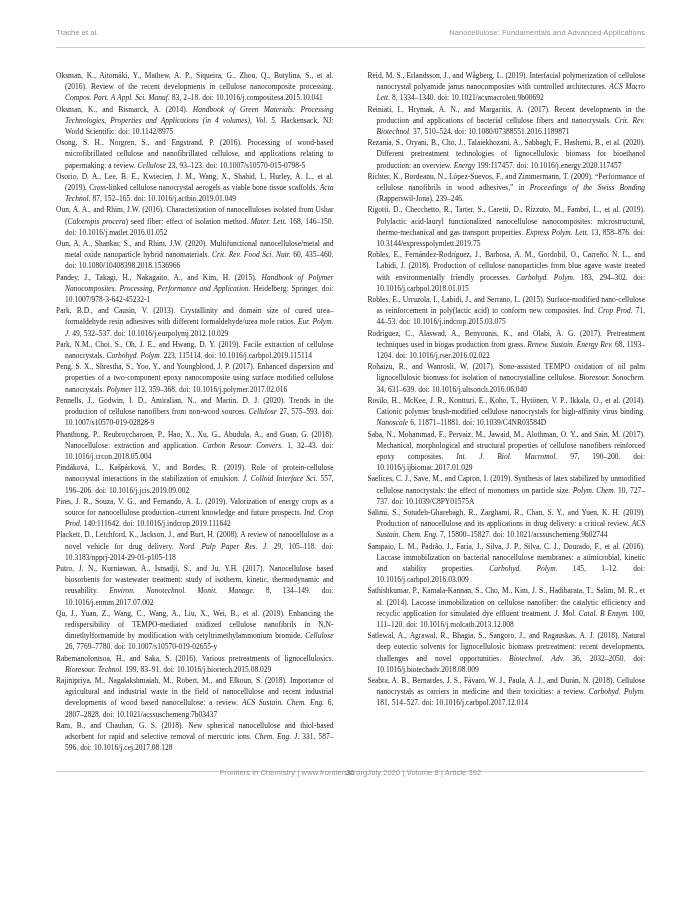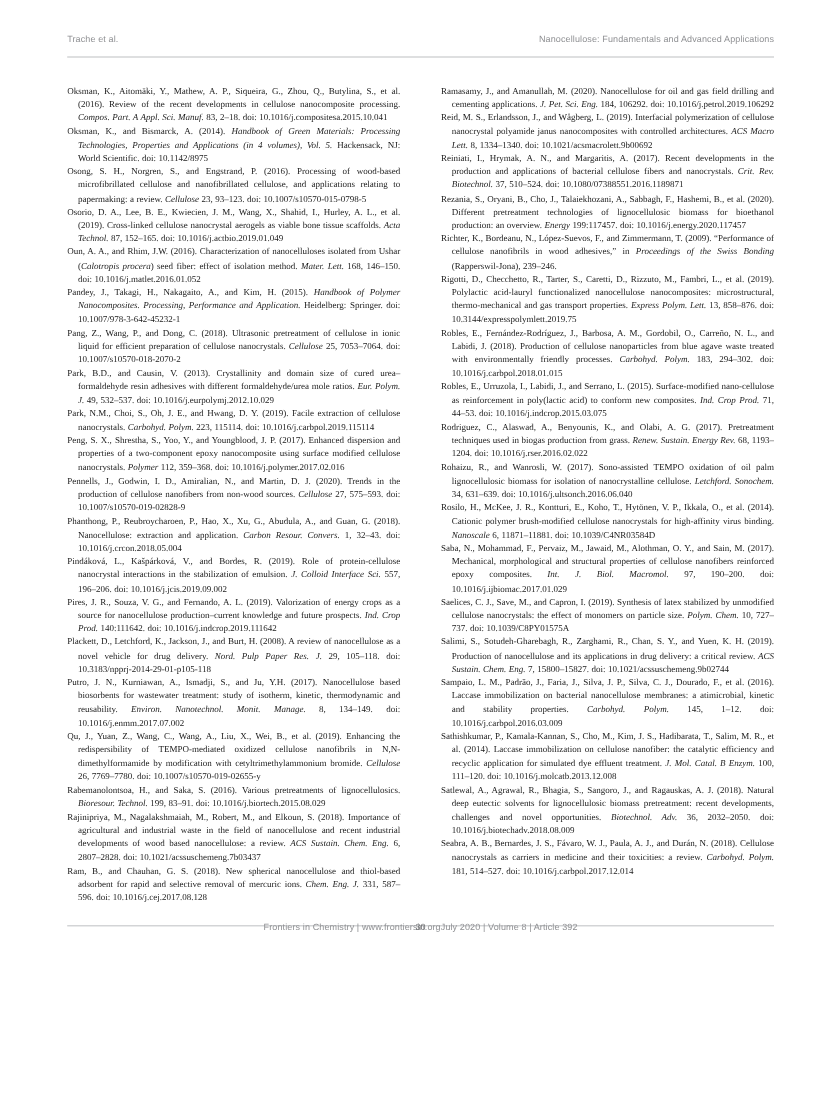--- a/index.html
+++ b/index.html
@@ -62,47 +62,46 @@
   </div>
   <div class="head-rule"></div>
 
   <div class="columns">
     <div class="col">
         <p class="ref"><span>Oksman, K., Aitomäki, Y., Mathew, A. P., Siqueira, G., Zhou, Q., Butylina, S., et al. (2016). Review of the recent developments in cellulose nanocomposite processing. </span><i>Compos. Part. A Appl. Sci. Manuf.</i><span> 83, 2–18. doi: 10.1016/j.compositesa.2015.10.041</span></p>
         <p class="ref"><span>Oksman, K., and Bismarck, A. (2014). </span><i>Handbook of Green Materials: Processing Technologies, Properties and Applications (in 4 volumes), Vol. 5.</i><span> Hackensack, NJ: World Scientific. doi: 10.1142/8975</span></p>
         <p class="ref"><span>Osong, S. H., Norgren, S., and Engstrand, P. (2016). Processing of wood-based microfibrillated cellulose and nanofibrillated cellulose, and applications relating to papermaking: a review. </span><i>Cellulose</i><span> 23, 93–123. doi: 10.1007/s10570-015-0798-5</span></p>
         <p class="ref"><span>Osorio, D. A., Lee, B. E., Kwiecien, J. M., Wang, X., Shahid, I., Hurley, A. L., et al. (2019). Cross-linked cellulose nanocrystal aerogels as viable bone tissue scaffolds. </span><i>Acta Technol.</i><span> 87, 152–165. doi: 10.1016/j.actbio.2019.01.049</span></p>
         <p class="ref"><span>Oun, A. A., and Rhim, J.W. (2016). Characterization of nanocelluloses isolated from Ushar (</span><i>Calotropis procera</i><span>) seed fiber: effect of isolation method. </span><i>Mater. Lett.</i><span> 168, 146–150. doi: 10.1016/j.matlet.2016.01.052</span></p>
+        <p class="ref"><span>Oun, A. A., Shankar, S., and Rhim, J.W. (2020). Multifunctional nanocellulose/metal and metal oxide nanoparticle hybrid nanomaterials. </span><i>Crit. Rev. Food Sci. Nutr.</i><span> 60, 435–460. doi: 10.1080/10408398.2018.1536966</span></p>
         <p class="ref"><span>Pandey, J., Takagi, H., Nakagaito, A., and Kim, H. (2015). </span><i>Handbook of Polymer Nanocomposites. Processing, Performance and Application.</i><span> Heidelberg: Springer. doi: 10.1007/978-3-642-45232-1</span></p>
-        <p class="ref"><span>Pang, Z., Wang, P., and Dong, C. (2018). Ultrasonic pretreatment of cellulose in ionic liquid for efficient preparation of cellulose nanocrystals. </span><i>Cellulose</i><span> 25, 7053–7064. doi: 10.1007/s10570-018-2070-2</span></p>
         <p class="ref"><span>Park, B.D., and Causin, V. (2013). Crystallinity and domain size of cured urea–formaldehyde resin adhesives with different formaldehyde/urea mole ratios. </span><i>Eur. Polym. J.</i><span> 49, 532–537. doi: 10.1016/j.eurpolymj.2012.10.029</span></p>
         <p class="ref"><span>Park, N.M., Choi, S., Oh, J. E., and Hwang, D. Y. (2019). Facile extraction of cellulose nanocrystals. </span><i>Carbohyd. Polym.</i><span> 223, 115114. doi: 10.1016/j.carbpol.2019.115114</span></p>
         <p class="ref"><span>Peng, S. X., Shrestha, S., Yoo, Y., and Youngblood, J. P. (2017). Enhanced dispersion and properties of a two-component epoxy nanocomposite using surface modified cellulose nanocrystals. </span><i>Polymer</i><span> 112, 359–368. doi: 10.1016/j.polymer.2017.02.016</span></p>
         <p class="ref"><span>Pennells, J., Godwin, I. D., Amiralian, N., and Martin, D. J. (2020). Trends in the production of cellulose nanofibers from non-wood sources. </span><i>Cellulose</i><span> 27, 575–593. doi: 10.1007/s10570-019-02828-9</span></p>
         <p class="ref"><span>Phanthong, P., Reubroycharoen, P., Hao, X., Xu, G., Abudula, A., and Guan, G. (2018). Nanocellulose: extraction and application. </span><i>Carbon Resour. Convers.</i><span> 1, 32–43. doi: 10.1016/j.crcon.2018.05.004</span></p>
         <p class="ref"><span>Pindáková, L., Kašpárková, V., and Bordes, R. (2019). Role of protein-cellulose nanocrystal interactions in the stabilization of emulsion. </span><i>J. Colloid Interface Sci.</i><span> 557, 196–206. doi: 10.1016/j.jcis.2019.09.002</span></p>
         <p class="ref"><span>Pires, J. R., Souza, V. G., and Fernando, A. L. (2019). Valorization of energy crops as a source for nanocellulose production–current knowledge and future prospects. </span><i>Ind. Crop Prod.</i><span> 140:111642. doi: 10.1016/j.indcrop.2019.111642</span></p>
         <p class="ref"><span>Plackett, D., Letchford, K., Jackson, J., and Burt, H. (2008). A review of nanocellulose as a novel vehicle for drug delivery. </span><i>Nord. Pulp Paper Res. J.</i><span> 29, 105–118. doi: 10.3183/npprj-2014-29-01-p105-118</span></p>
         <p class="ref"><span>Putro, J. N., Kurniawan, A., Ismadji, S., and Ju, Y.H. (2017). Nanocellulose based biosorbents for wastewater treatment: study of isotherm, kinetic, thermodynamic and reusability. </span><i>Environ. Nanotechnol. Monit. Manage.</i><span> 8, 134–149. doi: 10.1016/j.enmm.2017.07.002</span></p>
         <p class="ref"><span>Qu, J., Yuan, Z., Wang, C., Wang, A., Liu, X., Wei, B., et al. (2019). Enhancing the redispersibility of TEMPO-mediated oxidized cellulose nanofibrils in N,N-dimethylformamide by modification with cetyltrimethylammonium bromide. </span><i>Cellulose</i><span> 26, 7769–7780. doi: 10.1007/s10570-019-02655-y</span></p>
         <p class="ref"><span>Rabemanolontsoa, H., and Saka, S. (2016). Various pretreatments of lignocellulosics. </span><i>Bioresour. Technol.</i><span> 199, 83–91. doi: 10.1016/j.biortech.2015.08.029</span></p>
         <p class="ref"><span>Rajinipriya, M., Nagalakshmaiah, M., Robert, M., and Elkoun, S. (2018). Importance of agricultural and industrial waste in the field of nanocellulose and recent industrial developments of wood based nanocellulose: a review. </span><i>ACS Sustain. Chem. Eng.</i><span> 6, 2807–2828. doi: 10.1021/acssuschemeng.7b03437</span></p>
         <p class="ref"><span>Ram, B., and Chauhan, G. S. (2018). New spherical nanocellulose and thiol-based adsorbent for rapid and selective removal of mercuric ions. </span><i>Chem. Eng. J.</i><span> 331, 587–596. doi: 10.1016/j.cej.2017.08.128</span></p>
       </div>
     <div class="col">
-        <p class="ref"><span>Ramasamy, J., and Amanullah, M. (2020). Nanocellulose for oil and gas field drilling and cementing applications. </span><i>J. Pet. Sci. Eng.</i><span> 184, 106292. doi: 10.1016/j.petrol.2019.106292</span></p>
         <p class="ref"><span>Reid, M. S., Erlandsson, J., and Wågberg, L. (2019). Interfacial polymerization of cellulose nanocrystal polyamide janus nanocomposites with controlled architectures. </span><i>ACS Macro Lett.</i><span> 8, 1334–1340. doi: 10.1021/acsmacrolett.9b00692</span></p>
         <p class="ref"><span>Reiniati, I., Hrymak, A. N., and Margaritis, A. (2017). Recent developments in the production and applications of bacterial cellulose fibers and nanocrystals. </span><i>Crit. Rev. Biotechnol.</i><span> 37, 510–524. doi: 10.1080/07388551.2016.1189871</span></p>
         <p class="ref"><span>Rezania, S., Oryani, B., Cho, J., Talaiekhozani, A., Sabbagh, F., Hashemi, B., et al. (2020). Different pretreatment technologies of lignocellulosic biomass for bioethanol production: an overview. </span><i>Energy</i><span> 199:117457. doi: 10.1016/j.energy.2020.117457</span></p>
         <p class="ref"><span>Richter, K., Bordeanu, N., López-Suevos, F., and Zimmermann, T. (2009). “Performance of cellulose nanofibrils in wood adhesives,” in </span><i>Proceedings of the Swiss Bonding</i><span> (Rapperswil-Jona), 239–246.</span></p>
         <p class="ref"><span>Rigotti, D., Checchetto, R., Tarter, S., Caretti, D., Rizzuto, M., Fambri, L., et al. (2019). Polylactic acid-lauryl functionalized nanocellulose nanocomposites: microstructural, thermo-mechanical and gas transport properties. </span><i>Express Polym. Lett.</i><span> 13, 858–876. doi: 10.3144/expresspolymlett.2019.75</span></p>
         <p class="ref"><span>Robles, E., Fernández-Rodríguez, J., Barbosa, A. M., Gordobil, O., Carreño, N. L., and Labidi, J. (2018). Production of cellulose nanoparticles from blue agave waste treated with environmentally friendly processes. </span><i>Carbohyd. Polym.</i><span> 183, 294–302. doi: 10.1016/j.carbpol.2018.01.015</span></p>
         <p class="ref"><span>Robles, E., Urruzola, I., Labidi, J., and Serrano, L. (2015). Surface-modified nano-cellulose as reinforcement in poly(lactic acid) to conform new composites. </span><i>Ind. Crop Prod.</i><span> 71, 44–53. doi: 10.1016/j.indcrop.2015.03.075</span></p>
         <p class="ref"><span>Rodriguez, C., Alaswad, A., Benyounis, K., and Olabi, A. G. (2017). Pretreatment techniques used in biogas production from grass. </span><i>Renew. Sustain. Energy Rev.</i><span> 68, 1193–1204. doi: 10.1016/j.rser.2016.02.022</span></p>
-        <p class="ref"><span>Rohaizu, R., and Wanrosli, W. (2017). Sono-assisted TEMPO oxidation of oil palm lignocellulosic biomass for isolation of nanocrystalline cellulose. </span><i>Letchford. Sonochem.</i><span> 34, 631–639. doi: 10.1016/j.ultsonch.2016.06.040</span></p>
+        <p class="ref"><span>Rohaizu, R., and Wanrosli, W. (2017). Sono-assisted TEMPO oxidation of oil palm lignocellulosic biomass for isolation of nanocrystalline cellulose. </span><i>Bioresour. Sonochem.</i><span> 34, 631–639. doi: 10.1016/j.ultsonch.2016.06.040</span></p>
         <p class="ref"><span>Rosilo, H., McKee, J. R., Kontturi, E., Koho, T., Hytönen, V. P., Ikkala, O., et al. (2014). Cationic polymer brush-modified cellulose nanocrystals for high-affinity virus binding. </span><i>Nanoscale</i><span> 6, 11871–11881. doi: 10.1039/C4NR03584D</span></p>
         <p class="ref"><span>Saba, N., Mohammad, F., Pervaiz, M., Jawaid, M., Alothman, O. Y., and Sain, M. (2017). Mechanical, morphological and structural properties of cellulose nanofibers reinforced epoxy composites. </span><i>Int. J. Biol. Macromol.</i><span> 97, 190–200. doi: 10.1016/j.ijbiomac.2017.01.029</span></p>
         <p class="ref"><span>Saelices, C. J., Save, M., and Capron, I. (2019). Synthesis of latex stabilized by unmodified cellulose nanocrystals: the effect of monomers on particle size. </span><i>Polym. Chem.</i><span> 10, 727–737. doi: 10.1039/C8PY01575A</span></p>
         <p class="ref"><span>Salimi, S., Sotudeh-Gharebagh, R., Zarghami, R., Chan, S. Y., and Yuen, K. H. (2019). Production of nanocellulose and its applications in drug delivery: a critical review. </span><i>ACS Sustain. Chem. Eng.</i><span> 7, 15800–15827. doi: 10.1021/acssuschemeng.9b02744</span></p>
         <p class="ref"><span>Sampaio, L. M., Padrão, J., Faria, J., Silva, J. P., Silva, C. J., Dourado, F., et al. (2016). Laccase immobilization on bacterial nanocellulose membranes: a atimicrobial, kinetic and stability properties. </span><i>Carbohyd. Polym.</i><span> 145, 1–12. doi: 10.1016/j.carbpol.2016.03.009</span></p>
         <p class="ref"><span>Sathishkumar, P., Kamala-Kannan, S., Cho, M., Kim, J. S., Hadibarata, T., Salim, M. R., et al. (2014). Laccase immobilization on cellulose nanofiber: the catalytic efficiency and recyclic application for simulated dye effluent treatment. </span><i>J. Mol. Catal. B Enzym.</i><span> 100, 111–120. doi: 10.1016/j.molcatb.2013.12.008</span></p>
         <p class="ref"><span>Satlewal, A., Agrawal, R., Bhagia, S., Sangoro, J., and Ragauskas, A. J. (2018). Natural deep eutectic solvents for lignocellulosic biomass pretreatment: recent developments, challenges and novel opportunities. </span><i>Biotechnol. Adv.</i><span> 36, 2032–2050. doi: 10.1016/j.biotechadv.2018.08.009</span></p>
         <p class="ref"><span>Seabra, A. B., Bernardes, J. S., Fávaro, W. J., Paula, A. J., and Durán, N. (2018). Cellulose nanocrystals as carriers in medicine and their toxicities: a review. </span><i>Carbohyd. Polym.</i><span> 181, 514–527. doi: 10.1016/j.carbpol.2017.12.014</span></p>
       </div>
   </div>

